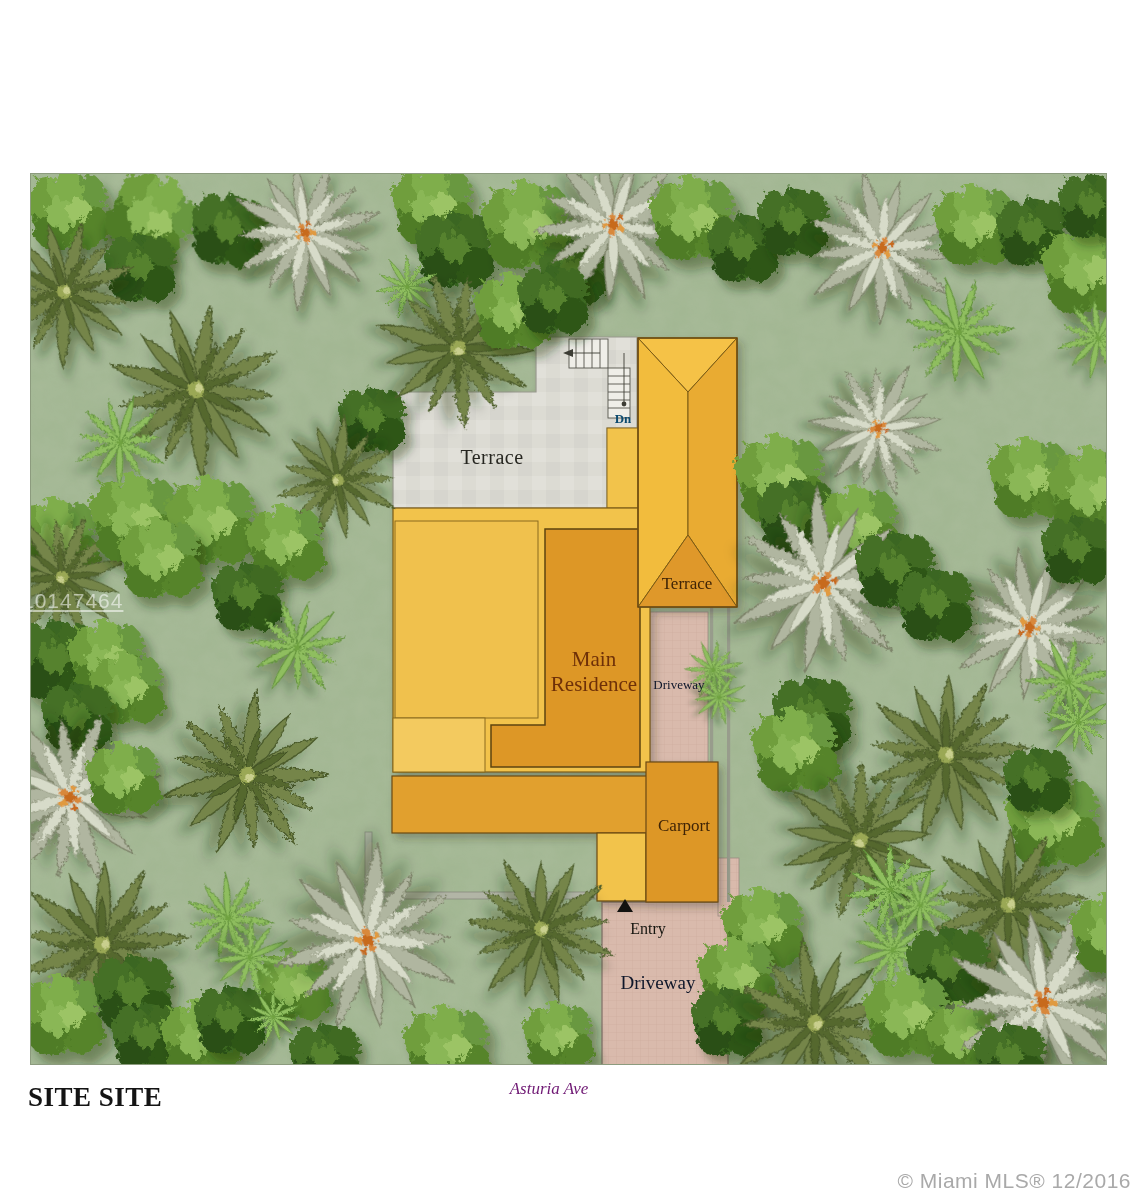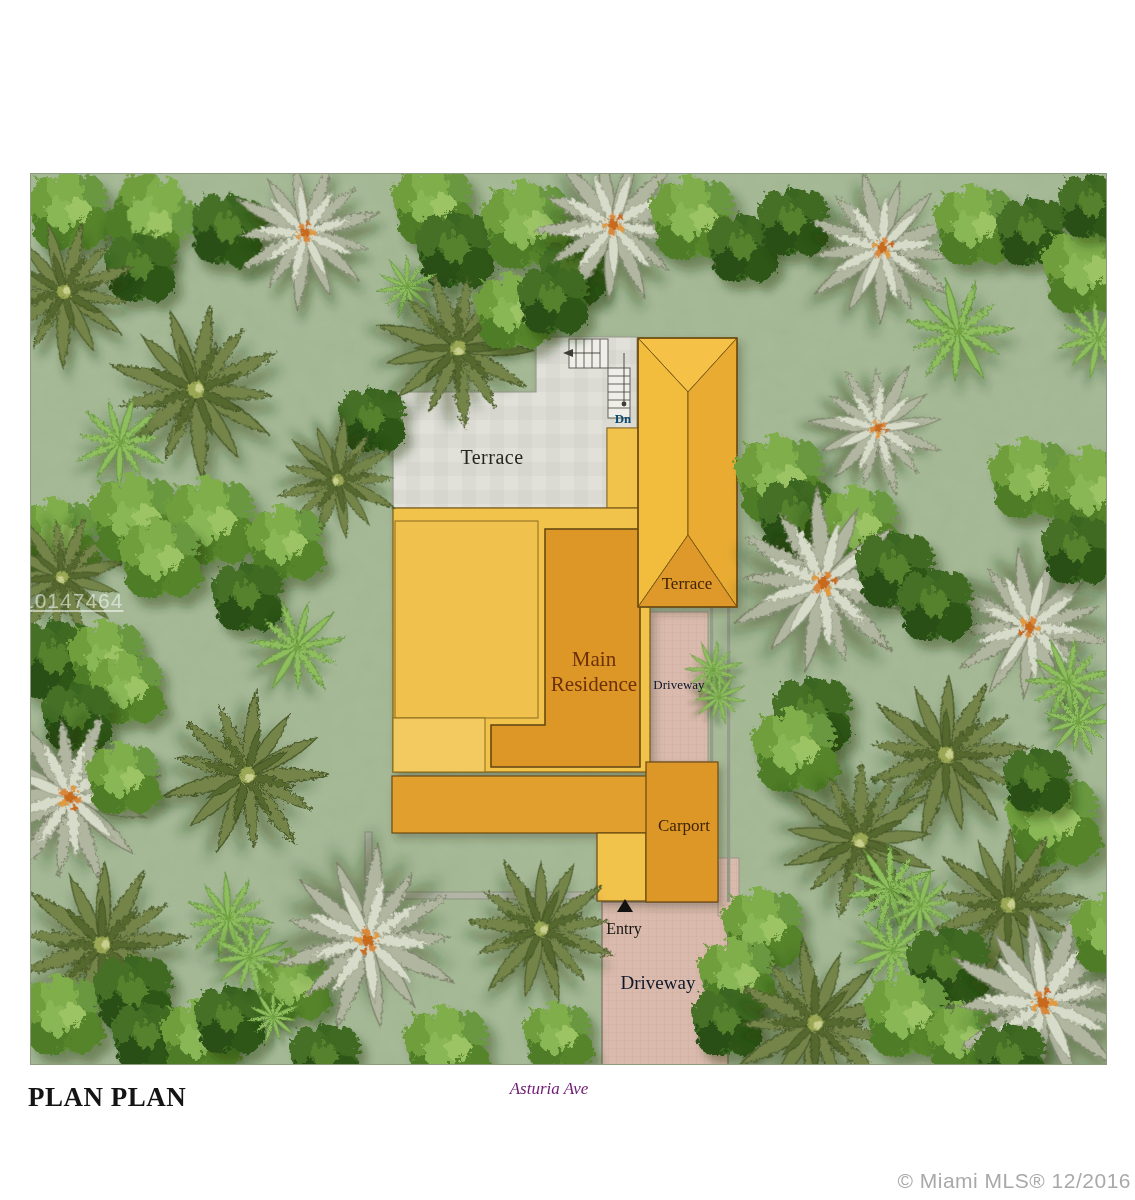--- a/index.html
+++ b/index.html
@@ -347,21 +347,21 @@
   <rect x="30" y="173" width="1077" height="892" fill="none" stroke="#8c9b7e" stroke-width="2"></rect>
 </g>
 </svg>
 
 <div class="lbl" id="terrace-lbl" style="left:492px;top:457px;">Terrace</div>
 <div class="lbl" id="dn-lbl" style="left:623px;top:419px;">Dn</div>
 <div class="lbl brown" id="garage-lbl" style="left:687px;top:584px;">Terrace</div>
 <div class="lbl" id="main-res-lbl" style="left:594px;top:672px;">Main Residence</div>
 <div class="lbl gray" id="drive-side-lbl" style="left:679px;top:685px;">Driveway</div>
 <div class="lbl brown" id="carport-lbl" style="left:684px;top:826px;">Carport</div>
-<div class="lbl" id="entry-lbl" style="left:624px;top:929px;">Entry</div>
+<div class="lbl" id="entry-lbl" style="left:648px;top:929px;">Entry</div>
 <div class="lbl gray" id="drive-front-lbl" style="left:658px;top:983px;">Driveway</div>
 <div class="lbl" id="street-lbl" style="left:549px;top:1089px;">Asturia Ave</div>
 
-<div id="site-title">PLAN PLAN</div>
+<div id="site-title">SITE SITE</div>
 <div id="watermark">A10147464</div>
 <div id="credit">© Miami MLS® 12/2016</div>
 
 </div>
 
 </body></html>

